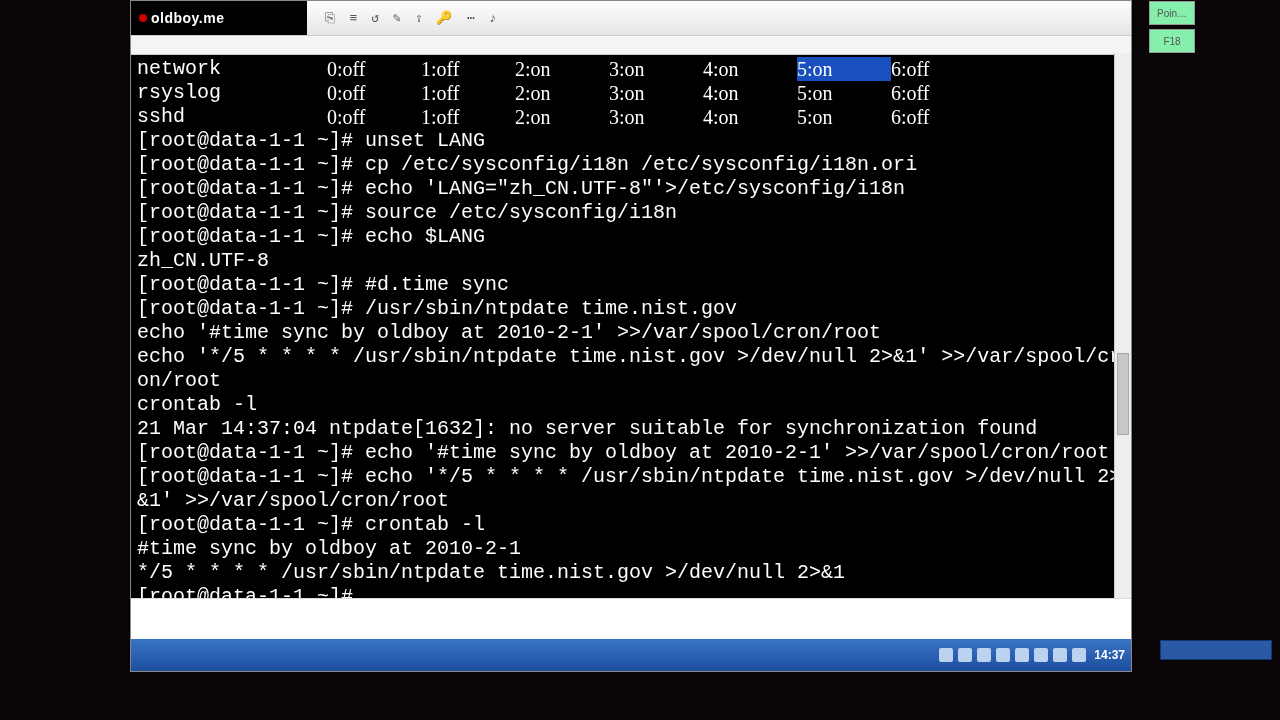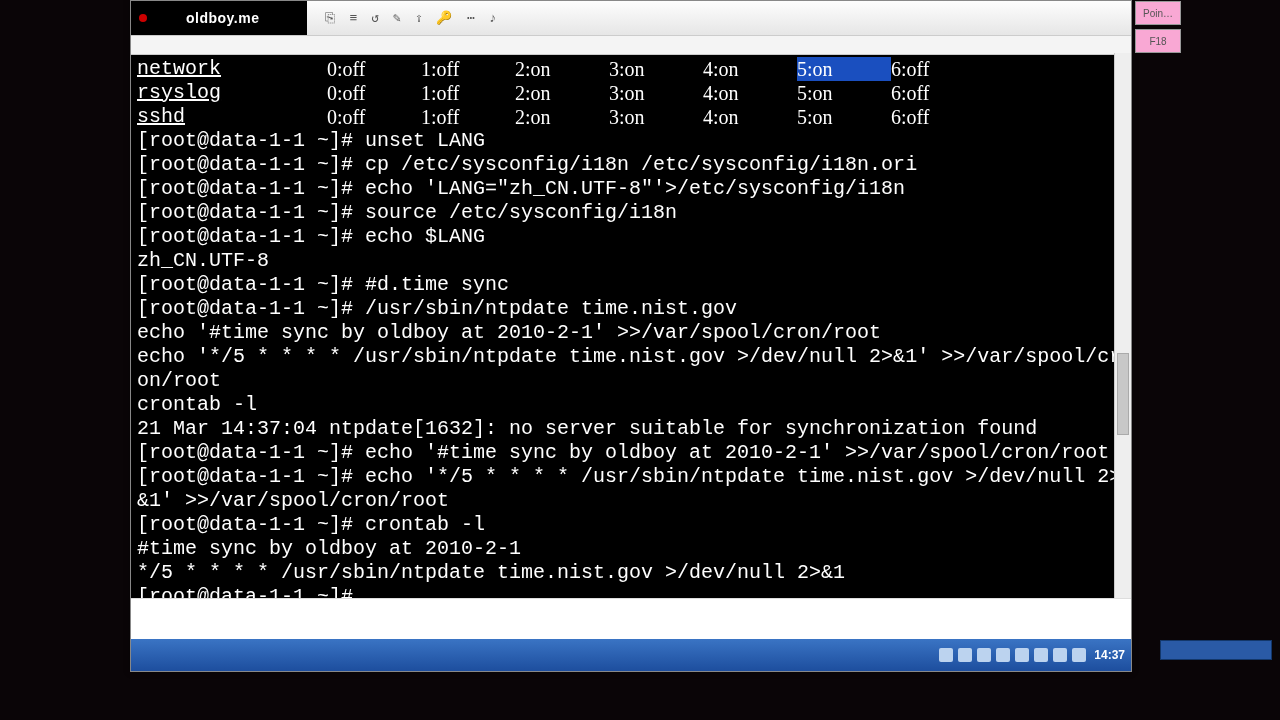--- a/index.html
+++ b/index.html
@@ -1,39 +1,39 @@
 <!DOCTYPE html>
 <html><head>
 <meta charset="utf-8">
 <style>
   html,body{margin:0;padding:0;width:1280px;height:720px;background:#0a0507;font-family:"Courier New",monospace;overflow:hidden;}
   .desktop{position:relative;width:1280px;height:720px;}
   .window{position:absolute;left:130px;top:0;width:1000px;height:670px;background:#fff;border:1px solid #888;box-shadow:0 0 6px rgba(0,0,0,.4);}
   .titlebar{height:34px;background:linear-gradient(#fdfdfd,#e6e6e6);border-bottom:1px solid #ccc;display:flex;align-items:center;}
-  .logo{width:170px;height:34px;background:#000;color:#fff;display:flex;align-items:center;padding-left:6px;font:bold 14px Arial;letter-spacing:.5px;gap:35px;}
+  .logo{width:170px;height:34px;background:#000;color:#fff;display:flex;align-items:center;padding-left:6px;font:bold 14px Arial;letter-spacing:.5px;}
   .logo .dot{display:inline-block;width:8px;height:8px;background:#c00;border-radius:50%;margin:0 4px 0 2px;}
   .toolbar{flex:1;display:flex;align-items:center;gap:14px;padding-left:18px;color:#555;font-size:13px;}
   .toolbar span{cursor:default;}
   .right-ctrl{position:absolute;right:-54px;top:0;width:50px;}
-  .right-ctrl .box{width:44px;height:22px;background:#f9a8d4;border:1px solid #999;margin-bottom:4px;font:10px Arial;color:#555;display:flex;align-items:center;justify-content:center;}
+  .right-ctrl .box{width:44px;height:22px;background:#86efac;border:1px solid #999;margin-bottom:4px;font:10px Arial;color:#555;display:flex;align-items:center;justify-content:center;margin-left:14px;}
   .tabstrip{height:18px;background:#f4f4f4;border-bottom:1px solid #ccc;font:11px Arial;color:#666;padding-left:10px;display:flex;align-items:center;}
   .term-wrap{position:relative;}
   .term{background:#000;color:#fff;font:20px/24px "Courier New",monospace;white-space:pre-wrap;word-break:break-all;padding:2px 4px 2px 6px;min-height:548px;}
   .hl{background:#1a4fbf;color:#fff;}
   .close-dot{position:absolute;right:0;top:0;width:14px;height:14px;background:#c83232;border:1px solid #600;}
   .scrollbar{position:absolute;right:0;top:52px;width:16px;bottom:60px;background:#eee;border-left:1px solid #ccc;}
   .scrollbar .thumb{position:absolute;left:2px;right:2px;top:300px;height:80px;background:#c8c8c8;border:1px solid #aaa;}
   .status{position:absolute;left:0;right:0;bottom:34px;height:30px;background:#fff;border-top:1px solid #ddd;font:11px Arial;color:#888;padding:4px 10px;}
   .taskbar{position:absolute;left:0;right:0;bottom:0;height:32px;background:linear-gradient(#3a74c4,#1d4e9e);display:flex;align-items:center;justify-content:flex-end;padding-right:6px;gap:0;}
   .taskbar .tray{display:flex;gap:5px;}
   .taskbar .tray i{width:14px;height:14px;background:#bcd3ef;border-radius:2px;display:inline-block;}
   .taskbar .clock{color:#fff;font:bold 12px Arial;margin-left:8px;}
   .side-widget{position:absolute;right:8px;bottom:60px;width:110px;height:18px;background:#2a5aa6;border:1px solid #13376b;}
   .svc-row{display:flex;}
-  .svc-name{display:inline-block;width:190px;text-decoration:underline;}
+  .svc-name{display:inline-block;width:190px;}
   .svc-lv{display:inline-block;width:94px;font-family:Liberation Serif, serif;}
 </style>
 </head>
 <body>
 
 <div class="desktop">
 
   <div class="window">
 
     <div class="right-ctrl">

